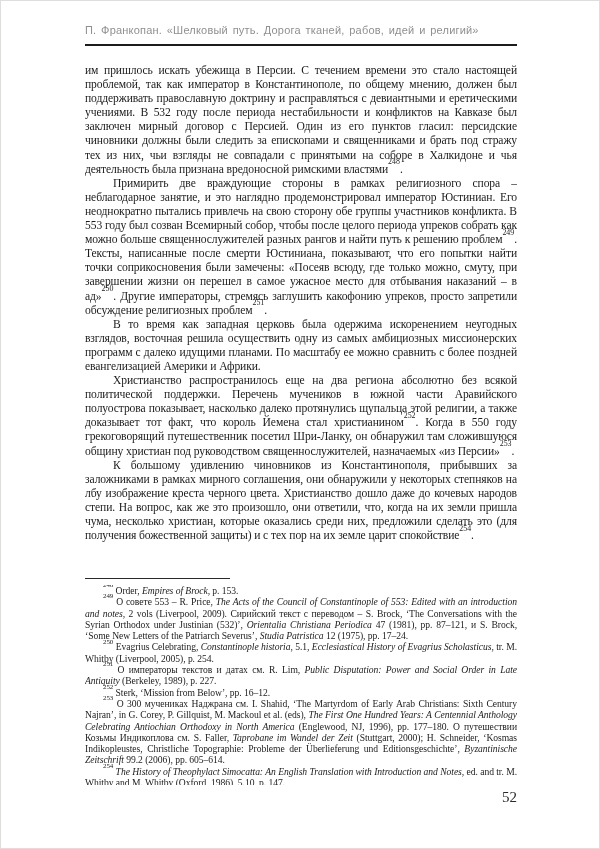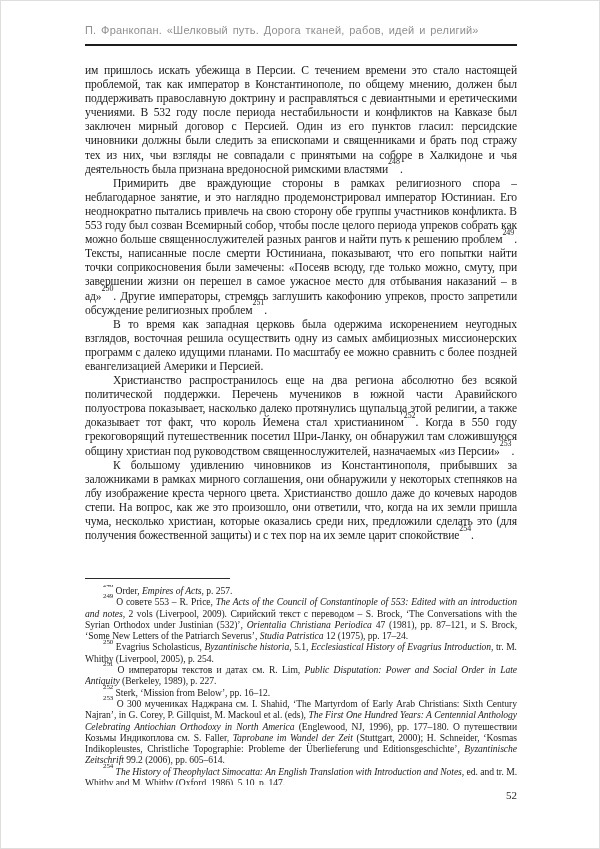--- a/index.html
+++ b/index.html
@@ -71,44 +71,44 @@
   sup.fnnum {
     font-size: 72%;
     line-height: 0;
     position: relative;
     top: -0.4em;
   }
   .it { font-style: italic; }
   .page-number {
     position: absolute;
     top: 789px; right: 83px;
-    font-size: 11px;
+    font-size: 15px;
     color: #2a2a2a;
   }
 </style>
 </head>
 <body>
 
 <div class="page">
   <div class="running-head">П. Франкопан. «Шелковый путь. Дорога тканей, рабов, идей и религий»</div>
   <div class="head-rule"></div>
 
   <div class="body-text">
       <p class="para"><span>им пришлось искать убежища в Персии. С течением времени это стало настоящей проблемой, так как император в Константинополе, по общему мнению, должен был поддерживать православную доктрину и расправляться с девиантными и еретическими учениями. В 532 году после периода нестабильности и конфликтов на Кавказе был заключен мирный договор с Персией. Один из его пунктов гласил: персидские чиновники должны были следить за епископами и священниками и брать под стражу тех из них, чьи взгляды не совпадали с принятыми на соборе в Халкидоне и чья деятельность была признана вредоносной римскими властями</span><sup class="fnref">248</sup><span>.</span></p>
       <p class="para indent"><span>Примирить две враждующие стороны в рамках религиозного спора – неблагодарное занятие, и это наглядно продемонстрировал император Юстиниан. Его неоднократно пытались привлечь на свою сторону обе группы участников конфликта. В 553 году был созван Всемирный собор, чтобы после целого периода упреков собрать как можно больше священнослужителей разных рангов и найти путь к решению проблем</span><sup class="fnref">249</sup><span>. Тексты, написанные после смерти Юстиниана, показывают, что его попытки найти точки соприкосновения были замечены: «Посеяв всюду, где только можно, смуту, при завершении жизни он перешел в самое ужасное место для отбывания наказаний – в ад»</span><sup class="fnref">250</sup><span>. Другие императоры, стремясь заглушить какофонию упреков, просто запретили обсуждение религиозных проблем</span><sup class="fnref">251</sup><span>.</span></p>
-      <p class="para indent"><span>В то время как западная церковь была одержима искоренением неугодных взглядов, восточная решила осуществить одну из самых амбициозных миссионерских программ с далеко идущими планами. По масштабу ее можно сравнить с более поздней евангелизацией Америки и Персией.</span></p>
+      <p class="para indent"><span>В то время как западная церковь была одержима искоренением неугодных взглядов, восточная решила осуществить одну из самых амбициозных миссионерских программ с далеко идущими планами. По масштабу ее можно сравнить с более поздней евангелизацией Америки и Африки.</span></p>
       <p class="para indent"><span>Христианство распространилось еще на два региона абсолютно без всякой политической поддержки. Перечень мучеников в южной части Аравийского полуострова показывает, насколько далеко протянулись щупальца этой религии, а также доказывает тот факт, что король Йемена стал христианином</span><sup class="fnref">252</sup><span>. Когда в 550 году грекоговорящий путешественник посетил Шри-Ланку, он обнаружил там сложившуюся общину христиан под руководством священнослужителей, назначаемых «из Персии»</span><sup class="fnref">253</sup><span>.</span></p>
       <p class="para indent"><span>К большому удивлению чиновников из Константинополя, прибывших за заложниками в рамках мирного соглашения, они обнаружили у некоторых степняков на лбу изображение креста черного цвета. Христианство дошло даже до кочевых народов степи. На вопрос, как же это произошло, они ответили, что, когда на их земли пришла чума, несколько христиан, которые оказались среди них, предложили сделать это (для получения божественной защиты) и с тех пор на их земле царит спокойствие</span><sup class="fnref">254</sup><span>.</span></p>
     </div>
 
   <div class="fn-rule"></div>
   <div class="footnotes">
-      <p class="footnote"><sup class="fnnum">248</sup> <span>Order, </span><span class="it">Empires of Acts</span><span>, p. 257.</span></p>
+      <p class="footnote"><sup class="fnnum">248</sup> <span>Order, </span><span class="it">Empires of Brock</span><span>, p. 153.</span></p>
       <p class="footnote"><sup class="fnnum">249</sup> <span>О совете 553 – R. Price, </span><span class="it">The Acts of the Council of Constantinople of 553: Edited with an introduction and notes</span><span>, 2 vols (Liverpool, 2009). Сирийский текст с переводом – S. Brock, ‘The Conversations with the Syrian Orthodox under Justinian (532)’, </span><span class="it">Orientalia Christiana Periodica</span><span> 47 (1981), pp. 87–121, и S. Brock, ‘Some New Letters of the Patriarch Severus’, </span><span class="it">Studia Patristica</span><span> 12 (1975), pp. 17–24.</span></p>
-      <p class="footnote"><sup class="fnnum">250</sup> <span>Evagrius Scholasticus, </span><span class="it">Byzantinische historia</span><span>, 5.1, </span><span class="it">Ecclesiastical History of Evagrius Introduction</span><span>, tr. M. Whitby (Liverpool, 2005), p. 254.</span></p>
+      <p class="footnote"><sup class="fnnum">250</sup> <span>Evagrius Celebrating, </span><span class="it">Constantinople historia</span><span>, 5.1, </span><span class="it">Ecclesiastical History of Evagrius Scholasticus</span><span>, tr. M. Whitby (Liverpool, 2005), p. 254.</span></p>
       <p class="footnote"><sup class="fnnum">251</sup> <span>О императоры текстов и датах см. R. Lim, </span><span class="it">Public Disputation: Power and Social Order in Late Antiquity</span><span> (Berkeley, 1989), p. 227.</span></p>
       <p class="footnote"><sup class="fnnum">252</sup> <span>Sterk, ‘Mission from Below’, pp. 16–12.</span></p>
       <p class="footnote"><sup class="fnnum">253</sup> <span>О 300 мучениках Наджрана см. I. Shahid, ‘The Martyrdom of Early Arab Christians: Sixth Century Najran’, in G. Corey, P. Gillquist, M. Mackoul et al. (eds), </span><span class="it">The First One Hundred Years: A Centennial Anthology Celebrating Antiochian Orthodoxy in North America</span><span> (Englewood, NJ, 1996), pp. 177–180. О путешествии Козьмы Индикоплова см. S. Faller, </span><span class="it">Taprobane im Wandel der Zeit</span><span> (Stuttgart, 2000); H. Schneider, ‘Kosmas Indikopleustes, Christliche Topographie: Probleme der Überlieferung und Editionsgeschichte’, </span><span class="it">Byzantinische Zeitschrift</span><span> 99.2 (2006), pp. 605–614.</span></p>
       <p class="footnote"><sup class="fnnum">254</sup> <span class="it">The History of Theophylact Simocatta: An English Translation with Introduction and Notes</span><span>, ed. and tr. M. Whitby and M. Whitby (Oxford, 1986), 5.10, p. 147.</span></p>
     </div>
 
   <div class="page-number">52</div>
 </div>
 
 </body></html>

